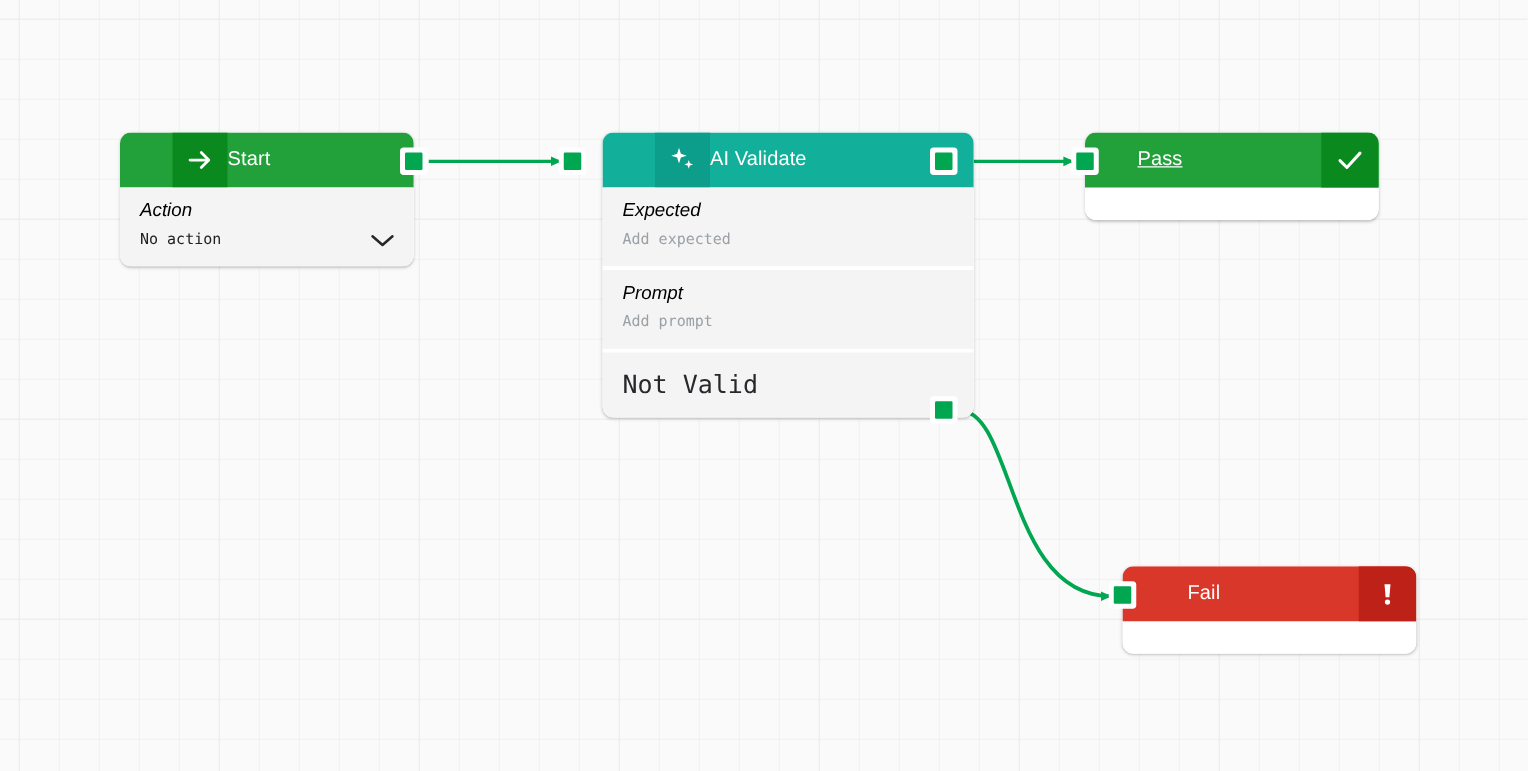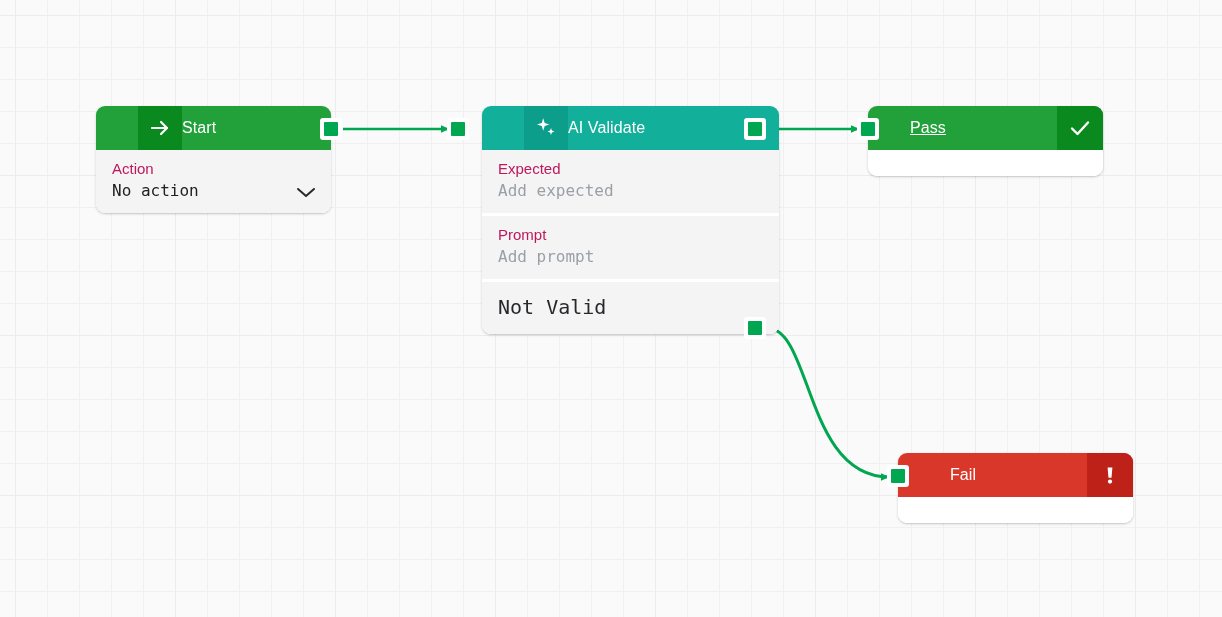--- a/index.html
+++ b/index.html
@@ -86,27 +86,28 @@
 
   .row {
     background: #f4f4f4;
     padding: 9px 16px 11px 16px;
     position: relative;
   }
   .row + .row { border-top: 3px solid #ffffff; }
 
   .row-label {
     font-size: 15px;
-    color: #be185d;
+    color: #000000;
     line-height: 20px;
     margin-bottom: 1px;
+    font-style: italic;
   }
   .row-value {
     font-family: "DejaVu Sans Mono", monospace;
-    font-size: 16px;
+    font-size: 12px;
     line-height: 22px;
     color: #9aa0a6;
   }
   .row-value.filled { color: #202124; }
 
   .row-single {
     background: #f4f4f4;
     padding: 13px 16px 15px 16px;
     font-family: "DejaVu Sans Mono", monospace;
     font-size: 20px;

